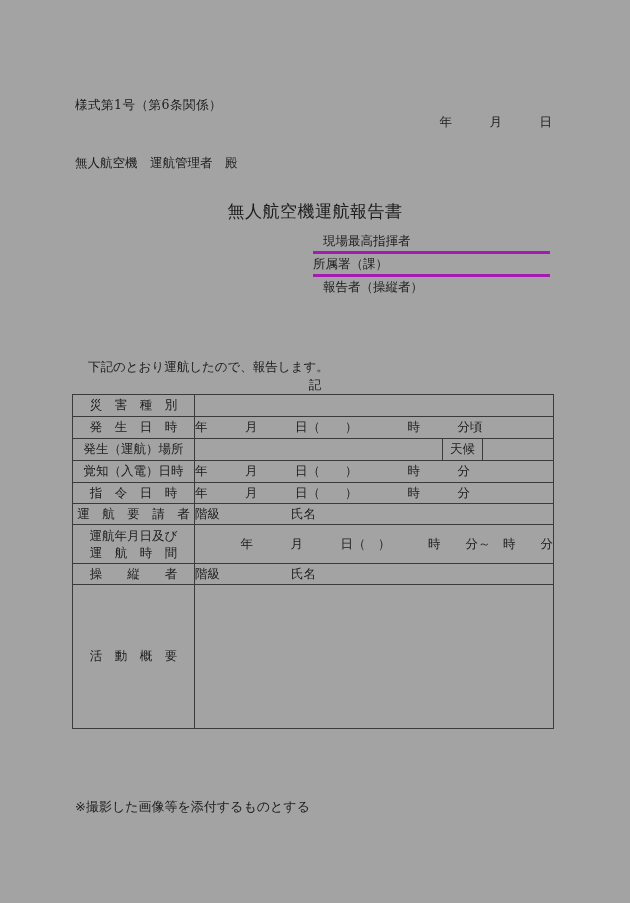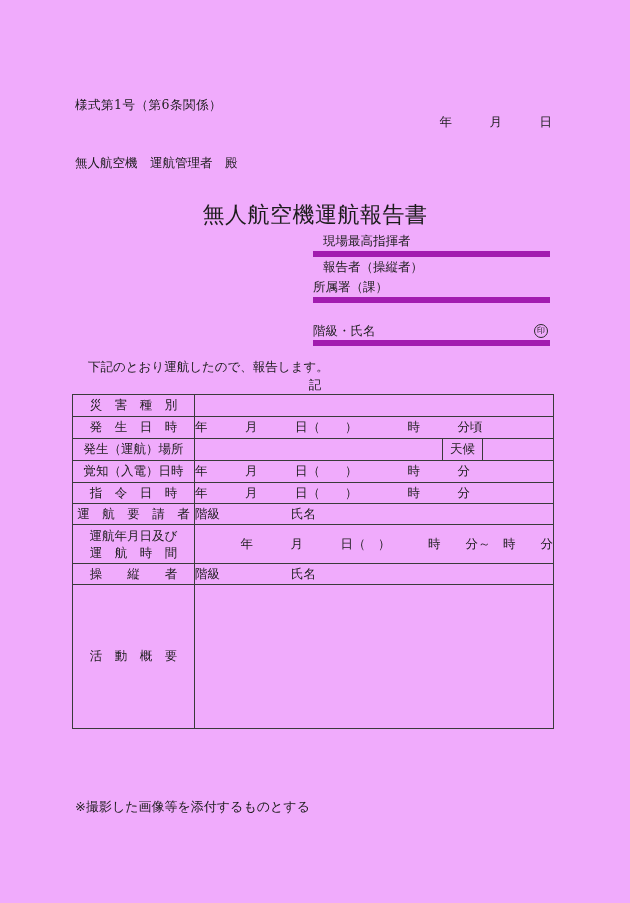--- a/index.html
+++ b/index.html
@@ -1,32 +1,32 @@
 <!DOCTYPE html>
 <html><head>
 <meta charset="utf-8">
 <style>
   html,body { margin:0; padding:0; background:#ffffff; }
   .page {
     position:relative;
     width:630px; height:903px;
-    background:#f0abfc;
+    background:#a3a3a3;
     color:#1c1c1c;
     font-family:"DejaVu Serif","Liberation Serif",serif;
     font-size:12.5px;
     overflow:hidden;
   }
   .form-number { position:absolute; left:75px; top:97px; letter-spacing:0.5px; }
   .date-line   { position:absolute; right:78px; top:114px; }
   .addressee   { position:absolute; left:75px; top:155px; }
   .doc-title   { position:absolute; left:0; right:0; top:200px; text-align:center;
-                 font-size:22px; letter-spacing:0.5px; }
+                 font-size:17px; letter-spacing:0.5px; }
   .sig-block   { position:absolute; left:313px; top:231px; width:237px; }
   .sig-line    { height:20px; line-height:19px; }
-  .sig-line.u  { border-bottom:6px solid #a21caf; }
+  .sig-line.u  { border-bottom:3px solid #a21caf; }
   .sig-indent  { padding-left:10px; }
   .sig-last    { margin-top:17px; display:flex; justify-content:space-between; align-items:flex-end; }
   .seal {
     display:inline-flex; align-items:center; justify-content:center;
     width:12px; height:12px; border:1px solid #2a2a2a; border-radius:50%;
     font-size:8px; line-height:1; margin-bottom:2px; margin-right:2px;
   }
   .intro { position:absolute; left:88px; top:359px; }
   .ki    { position:absolute; left:0; right:0; top:377px; text-align:center; }
   table.report {
@@ -57,26 +57,22 @@
 <div class="page">
 
   <div class="form-number">様式第1号（第6条関係）</div>
   <div class="date-line">年　　　月　　　日</div>
   <div class="addressee">無人航空機　運航管理者　殿</div>
 
   <div class="doc-title">無人航空機運航報告書</div>
 
   <div class="sig-block">
     <div class="sig-line u sig-indent">現場最高指揮者</div>
+    <div class="sig-line u">所属署（課）</div>
     <div class="sig-line sig-indent">報告者（操縦者）</div>
-    <div class="sig-line u">所属署（課）</div>
-    <div class="sig-line u sig-last">
-      <span>階級・氏名</span>
-      <span class="seal">印</span>
-    </div>
   </div>
 
   <div class="intro">下記のとおり運航したので、報告します。</div>
   <div class="ki">記</div>
 
   <table class="report">
     <colgroup>
       <col style="width:122px">
         <col style="width:248px">
         <col style="width:40px">

